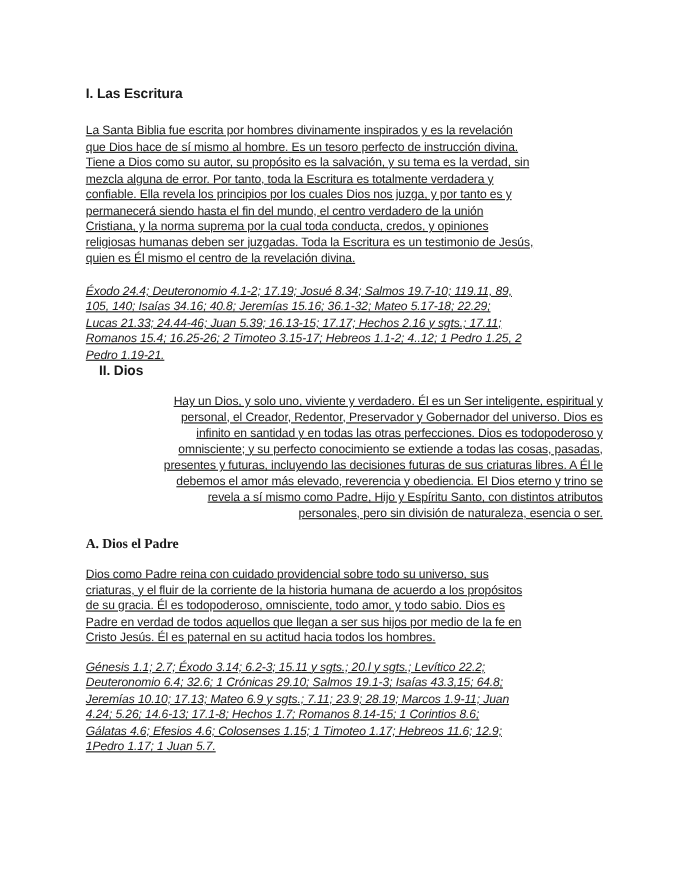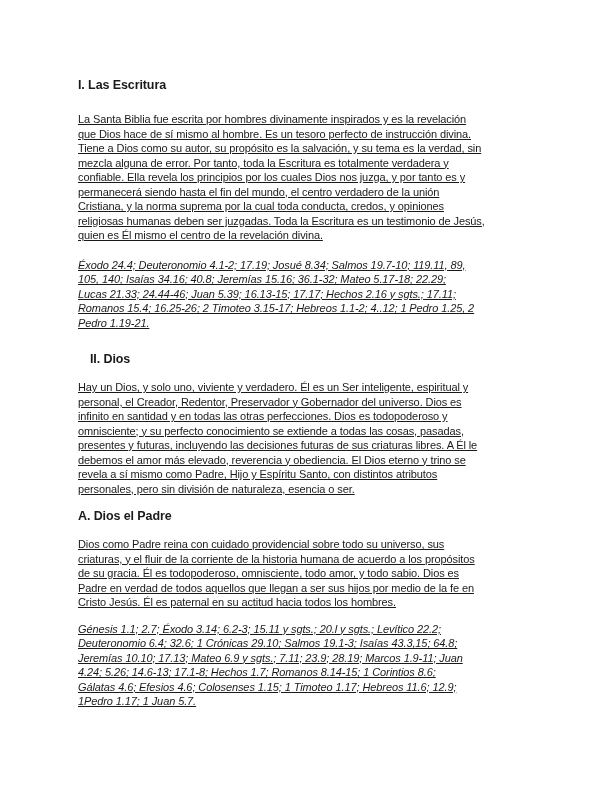--- a/index.html
+++ b/index.html
@@ -35,24 +35,24 @@
     margin: 0;
     width: 470px;
     text-decoration: underline;
   }
   .doc-refs {
     font-style: italic;
   }
   
   .h-escrituras   { margin-bottom: 19px; }
   .p-escrituras   { margin-bottom: 15px; }
-  .r-escrituras   { margin-bottom: 22px; }
+  .r-escrituras   { margin-bottom: 0; }
   .h-dios         { margin-bottom: 13px; padding-left: 12px; }
-  .p-dios         { margin-bottom: 13px; }
-  .h-padre        { margin-bottom: 13px; }
+  .p-dios         { margin-bottom: 13px; text-align: right; }
+  .h-padre        { margin-bottom: 13px; font-family: Liberation Serif, serif; }
   .p-padre        { margin-bottom: 12px; }
   .r-padre        { margin-bottom: 0; }
 </style>
 </head>
 <body>
 
 <main class="page">
 
   <section>
     <h2 class="doc-heading h-escrituras">I. Las Escritura</h2>

